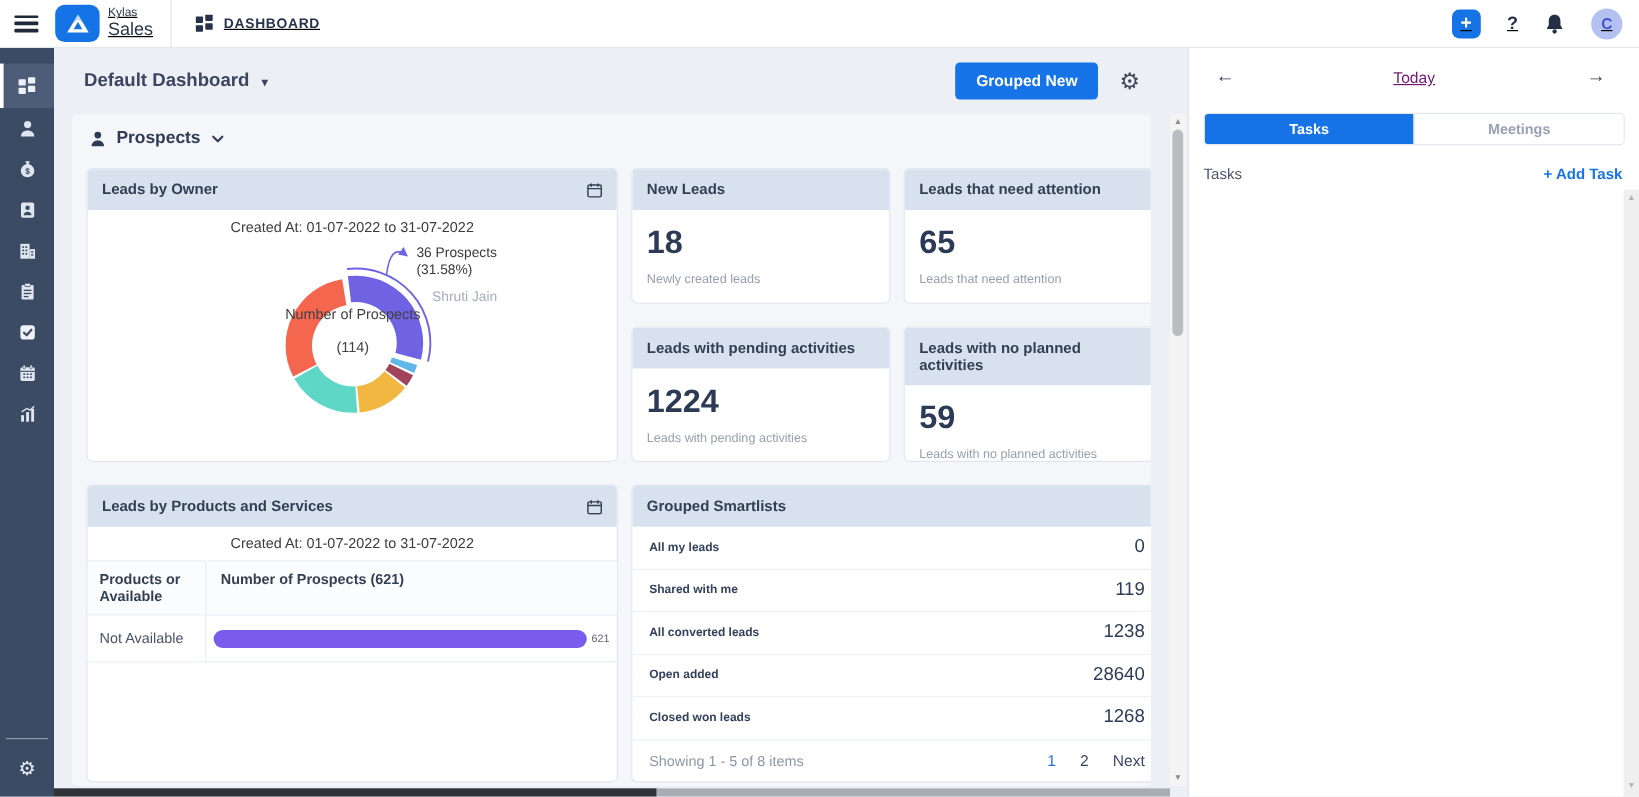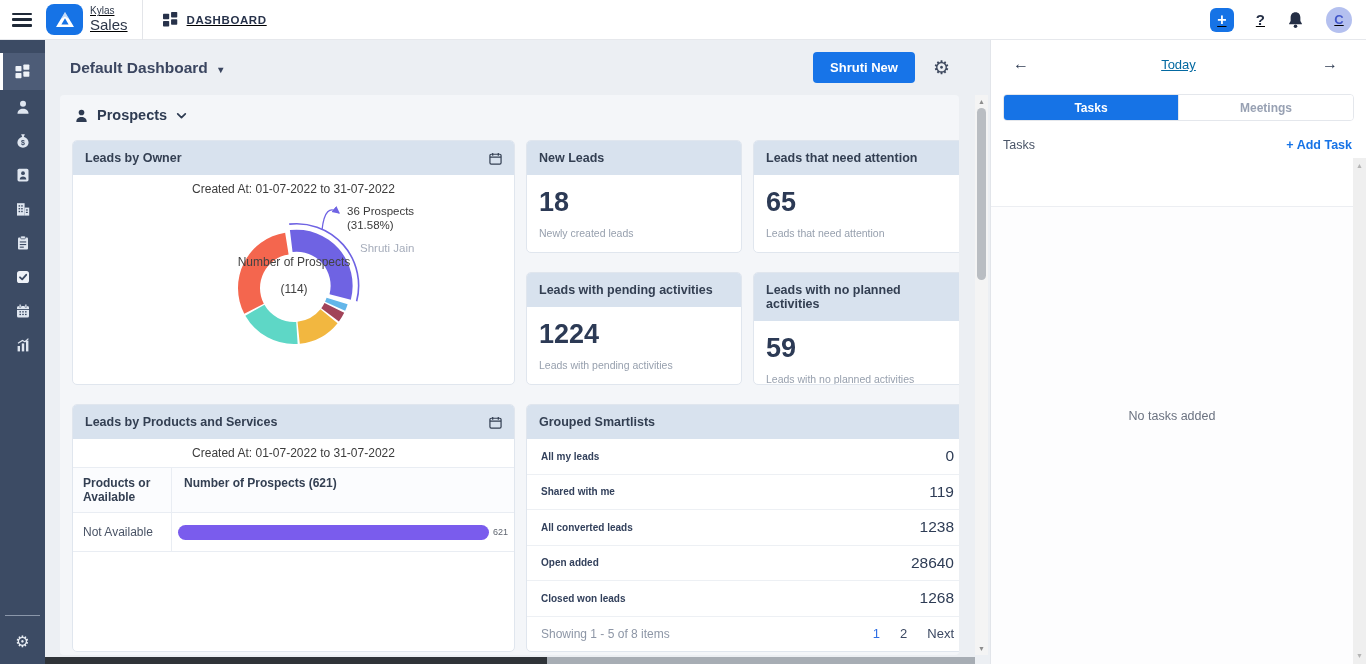--- a/index.html
+++ b/index.html
@@ -118,21 +118,21 @@
   .hscroll { position:absolute; left:0; right:15px; bottom:0; height:7px; background:#a7adb4; }
   .hscroll-thumb { position:absolute; left:0; top:0; bottom:0; width:54%; background:#2f3338; cursor:pointer; }
 
   
   .rpanel { width:376px; background:#fff; border-left:1px solid #e2e5ea; position:relative; flex-shrink:0; }
   .rp-header { height:50px; position:relative; }
   .rp-arrow { position:absolute; top:15px; font-size:16px; color:#2e3b52; cursor:pointer; }
   .rp-arrow.left { left:22px; }
   .rp-arrow.right { right:28px; }
   .rp-today { position:absolute; top:17px; left:0; right:0; text-align:center; font-size:13px;
-              color:#0369a1; text-decoration:underline; cursor:pointer; }
+              color:#701a75; text-decoration:underline; cursor:pointer; }
   .rp-tabs { display:flex; margin:4px 12px 0; height:27px; border:1px solid #e4e7ec; border-radius:4px;
              overflow:hidden; }
   .rp-tab { flex:1; display:flex; align-items:center; justify-content:center; font-size:12px;
             font-weight:bold; cursor:pointer; background:#fff; color:#98a1b3; }
   .rp-tab.active { background:#1673e6; color:#fff; }
   .rp-tab + .rp-tab { border-left:1px solid #e4e7ec; }
   .rp-row { display:flex; align-items:center; justify-content:space-between; padding:17px 14px 8px 12px; }
   .rp-tasks-label { font-size:12.5px; color:#4a5568; }
   .rp-add { font-size:12.5px; font-weight:bold; color:#1673e6; cursor:pointer; }
   .rp-content { position:absolute; top:166px; left:0; right:13px; bottom:0; background:#fdfdfe;
@@ -297,21 +297,21 @@
     </div>
   </div>
 
   <div class="main">
     <div class="main-header">
       <span class="page-title">
         <span>Default Dashboard</span>
         <span class="caret">▾</span>
       </span>
       <div class="mh-spacer"></div>
-      <button class="create-btn">Shruti New</button>
+      <button class="create-btn">Grouped New</button>
       <span class="mh-gear">⚙</span>
     </div>
 
     <div class="panel">
       <div class="prospects-row">
         <svg width="15" height="15" viewBox="0 0 16 16">
           <circle cx="8" cy="4.8" r="3" fill="#2e3b52"></circle>
           <path d="M2.5,14.5c0-3,2.5-4.8,5.5-4.8s5.5,1.8,5.5,4.8v0.3h-11z" fill="#2e3b52"></path>
         </svg>
         <span class="prospects-label">Prospects</span>
@@ -484,22 +484,19 @@
       <div class="rp-tab active">Tasks</div>
       <div class="rp-tab">Meetings</div>
     </div>
     <div class="rp-row">
       <span class="rp-tasks-label">Tasks</span>
       <span class="rp-add">
         <span>+</span>
         <span>Add Task</span>
       </span>
     </div>
-    <div class="rp-content">
-      <div class="rp-empty">No tasks added</div>
-    </div>
     <div class="rp-scroll">
       <div class="arr">▲</div>
       <div class="arr down">▼</div>
     </div>
   </div>
 
 </div>
 
 </body></html>

